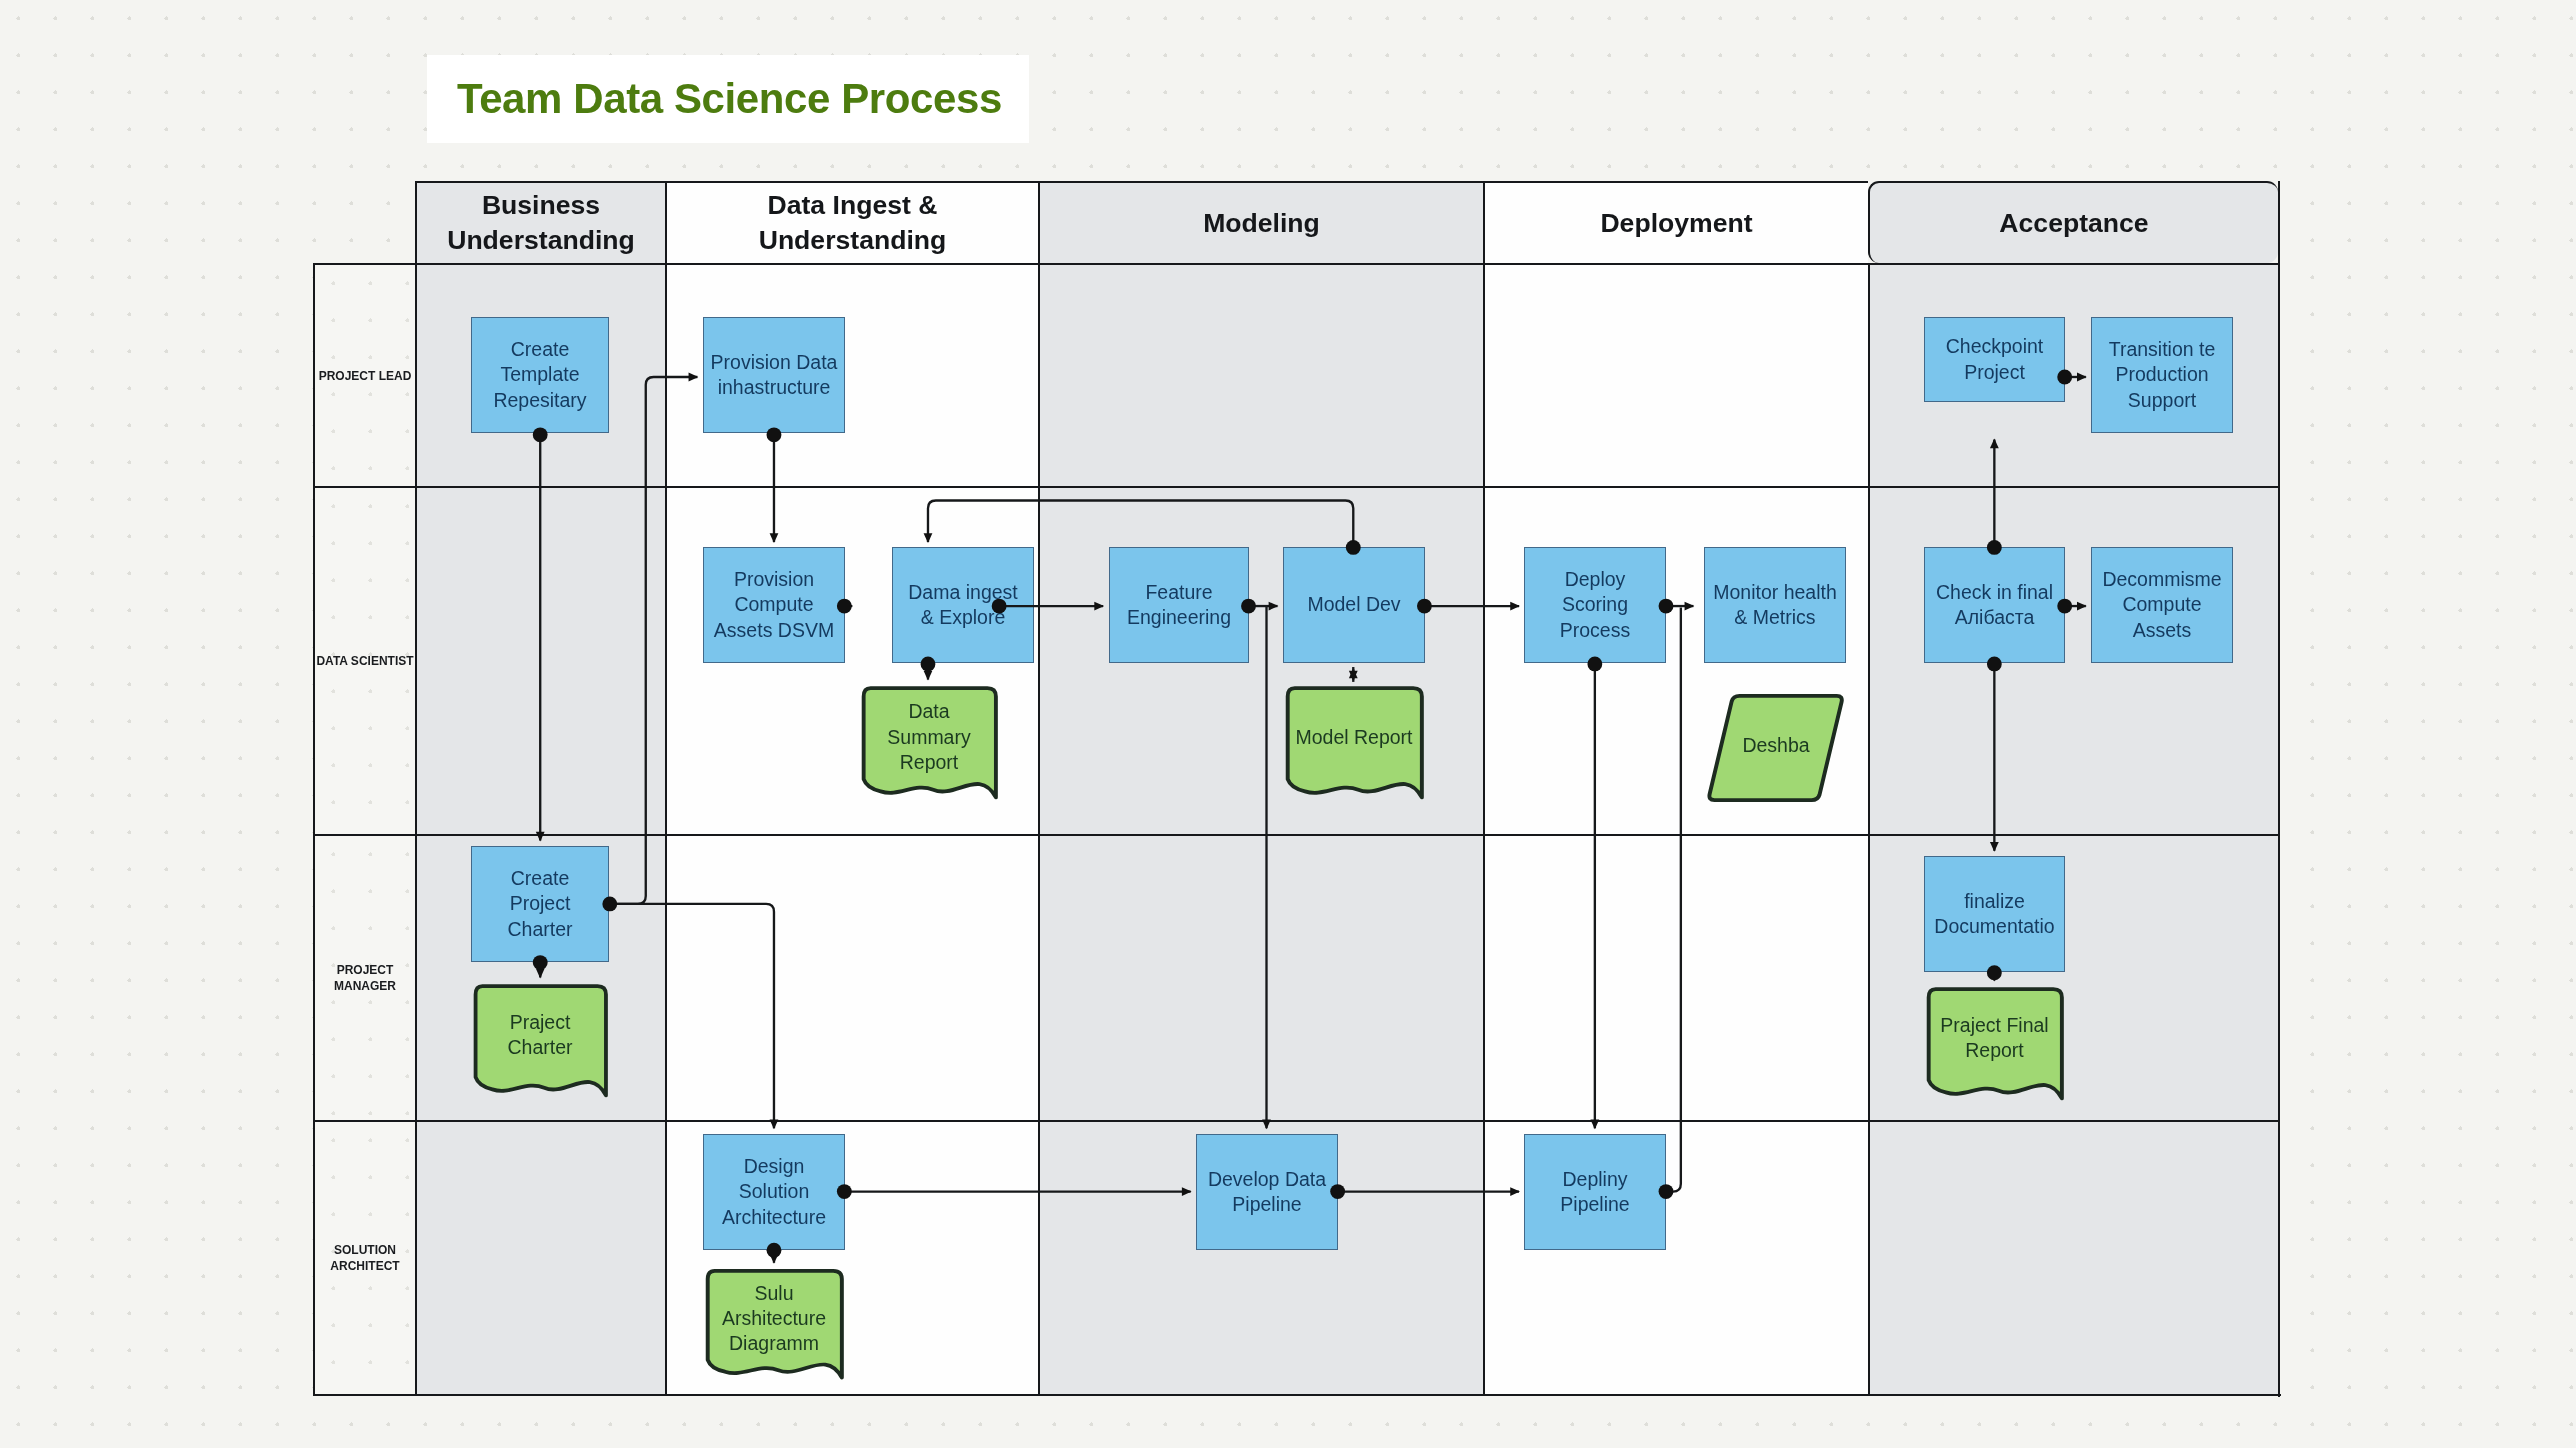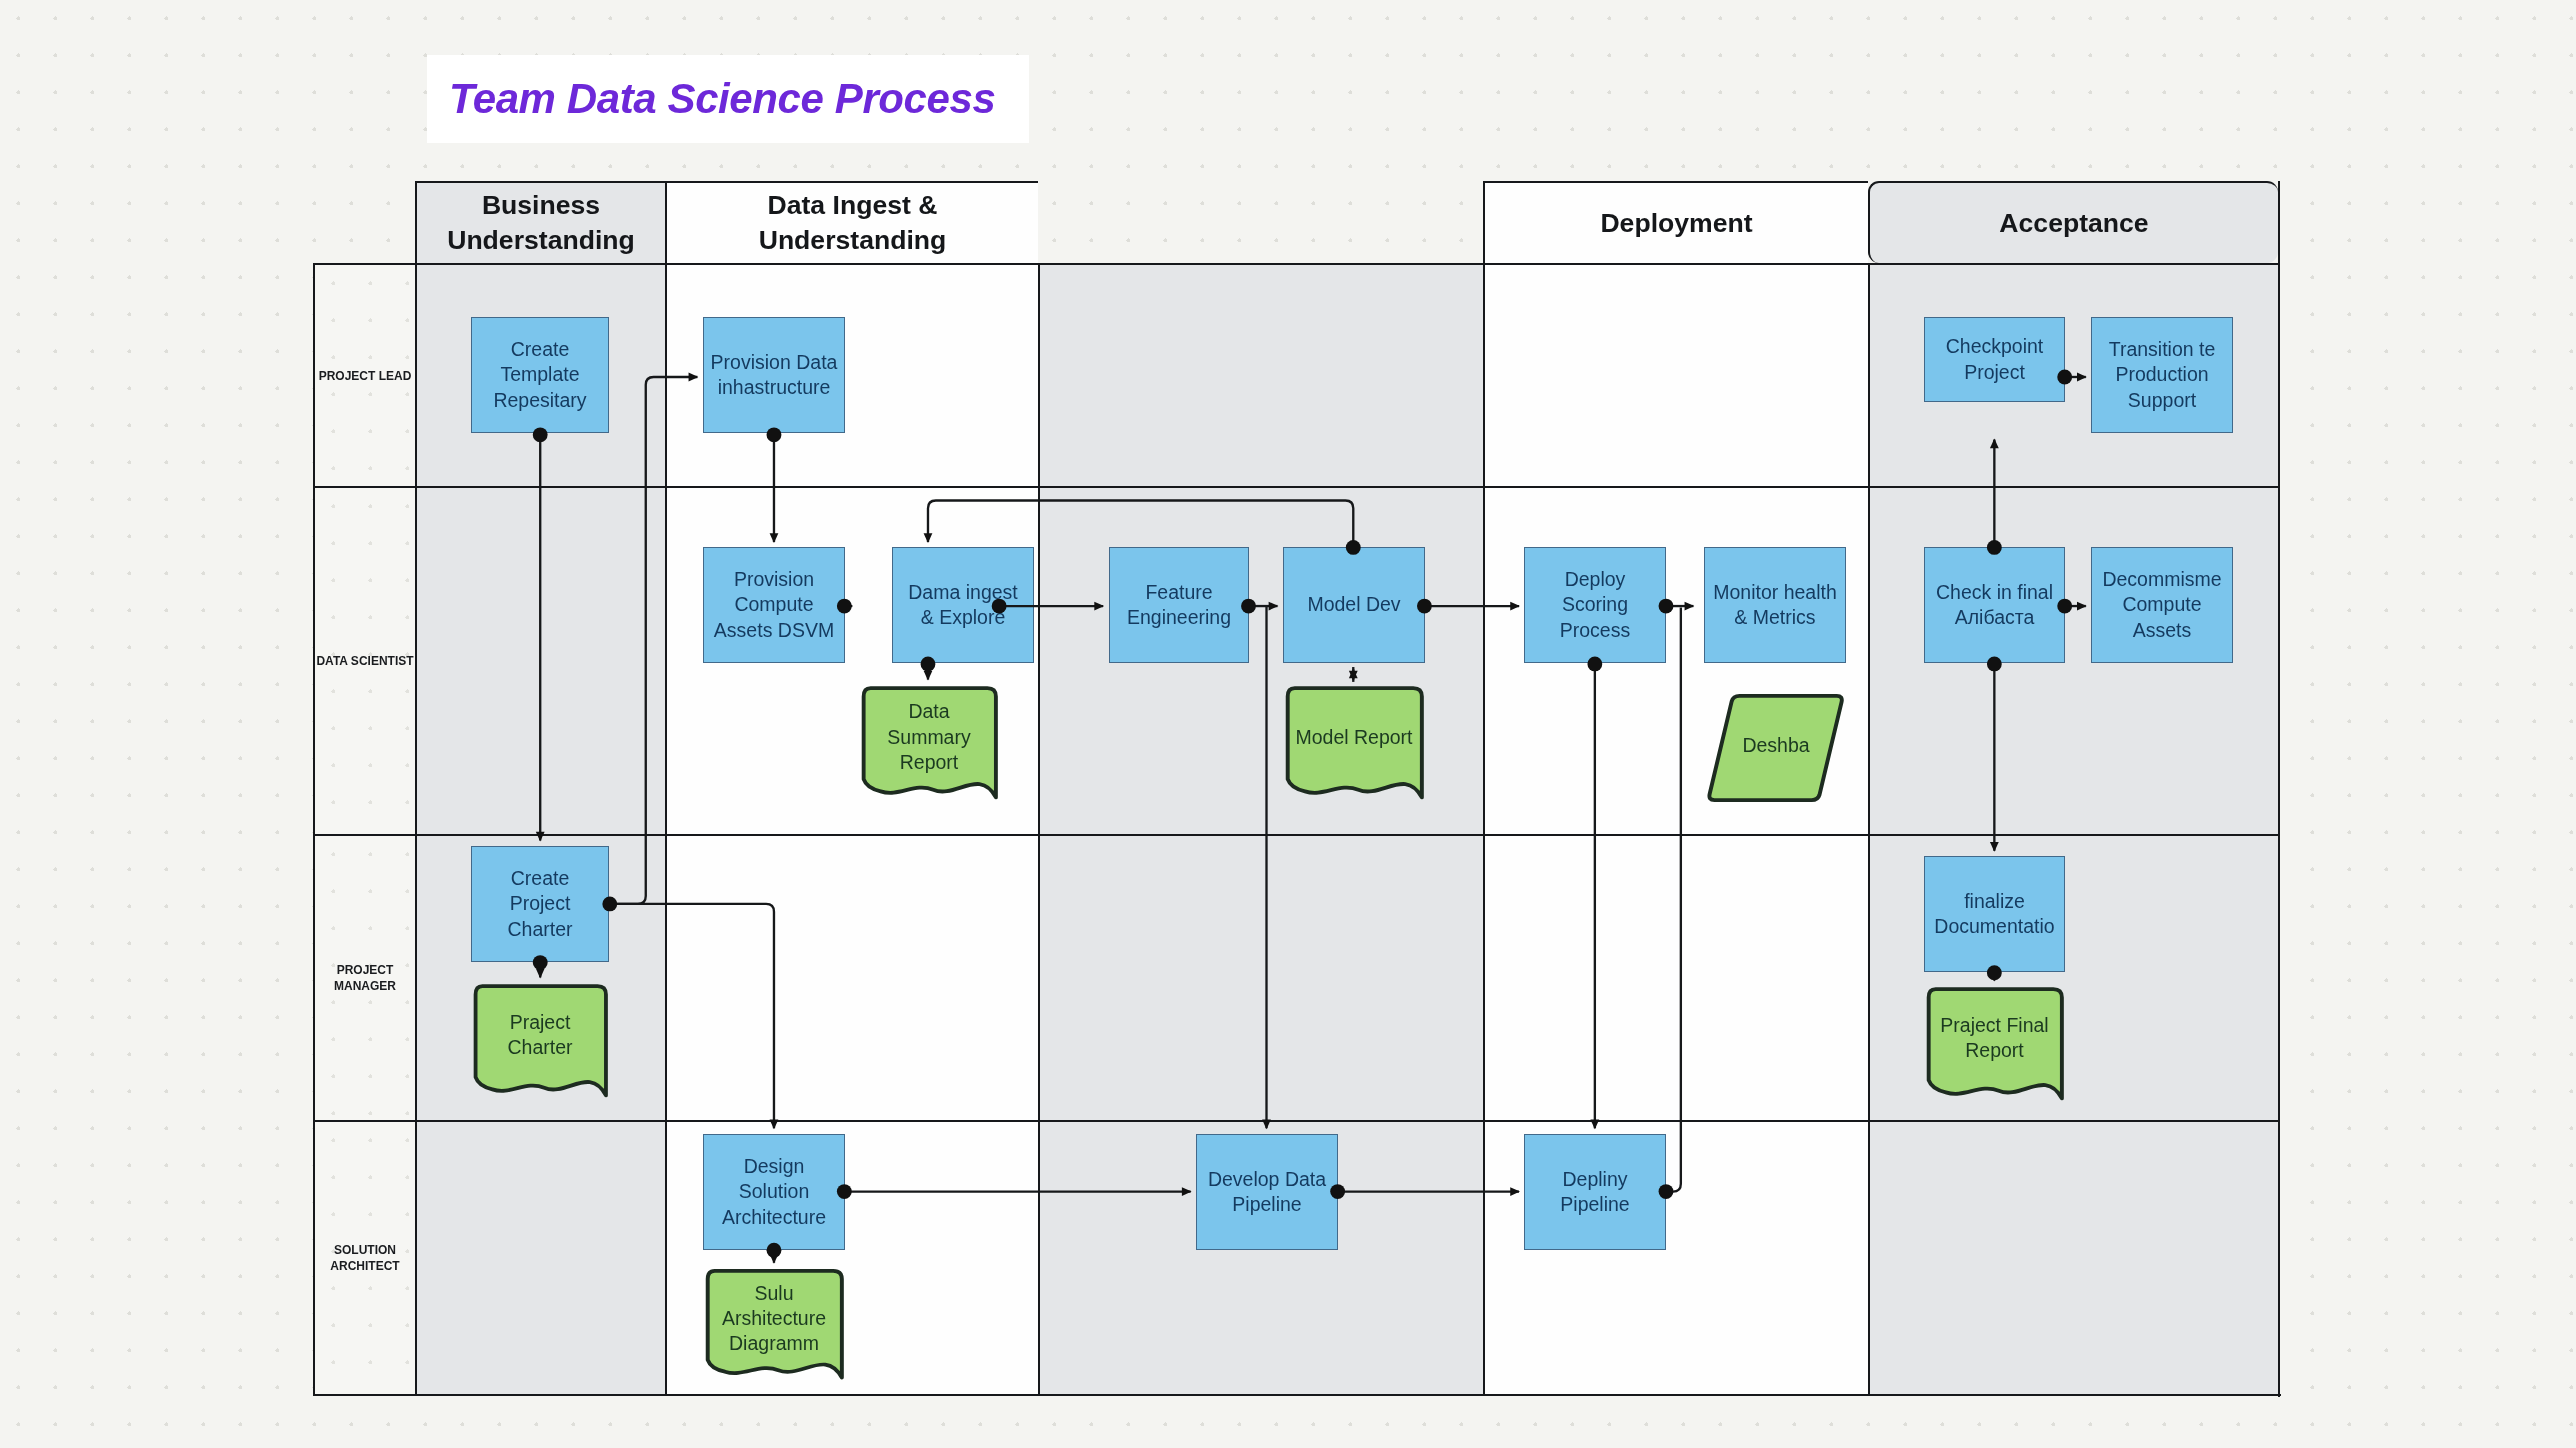--- a/index.html
+++ b/index.html
@@ -7,21 +7,21 @@
     position:relative;width:2576px;height:1449px;overflow:hidden;
     background-color:#F4F4F1;
     background-image:radial-gradient(circle,#DEDED9 2px,transparent 2px);
     background-size:37px 37px;
     font-family:"Liberation Sans",sans-serif;
   }
   .title-card{
     position:absolute;left:427px;top:55px;width:602px;height:88px;
     background:#FFFFFF;display:flex;align-items:center;padding-left:22px;box-sizing:border-box;
   }
-  .title-card h1{margin:0;font-size:42px;font-weight:700;color:#6d28d9;letter-spacing:-0.4px;font-style:italic;}
+  .title-card h1{margin:8px;font-size:42px;font-weight:700;color:#4d7c0f;letter-spacing:-0.4px;}
 
   .cell{position:absolute;box-sizing:border-box;border-left:2.3px solid #16181B;border-top:2.3px solid #16181B;}
   .lane-gray{background:#E4E6E8;}
   .lane-white{background:#FEFEFE;}
   .hdr{display:flex;align-items:center;justify-content:center;text-align:center;
        font-weight:700;font-size:26.6px;color:#15171A;line-height:1.3;padding:0 15.6px;}
   .rowlab{
     background-color:#F6F6F3;
     background-image:radial-gradient(circle,#E2E2DD 2px,transparent 2px);background-size:37px 37px;
     display:flex;align-items:center;justify-content:center;text-align:center;
@@ -45,20 +45,21 @@
 <body>
 
 <div class="canvas">
 
   <div class="title-card">
     <h1>Team Data Science Process</h1>
   </div>
 
   <div class="cell hdr lane-gray" style="left:415px;top:181px;width:250px;height:82px;">Business Understanding</div>
   <div class="cell hdr lane-white" style="left:665px;top:181px;width:373px;height:82px;">Data Ingest &amp; Understanding</div>
+  <div class="cell hdr lane-gray" style="left:1038px;top:181px;width:445px;height:82px;">Modeling</div>
   <div class="cell hdr lane-white" style="left:1483px;top:181px;width:385px;height:82px;">Deployment</div>
   <div class="cell hdr lane-gray" style="left:1868px;top:181px;width:410px;height:82px;border-radius:11px;">Acceptance</div>
 
   <div class="cell rowlab" style="left:313px;top:263px;width:102px;height:224px;">PROJECT LEAD</div>
   <div class="cell rowlab" style="left:313px;top:486px;width:102px;height:348px;">DATA SCIENTIST</div>
   <div class="cell rowlab" style="left:313px;top:834px;width:102px;height:286px;">PROJECT MANAGER</div>
   <div class="cell rowlab" style="left:313px;top:1120px;width:102px;height:274px;">SOLUTION ARCHITECT</div>
 
   <div class="cell lane-gray" style="left:415px;top:263px;width:250px;height:224px;"></div>
   <div class="cell lane-white" style="left:665px;top:263px;width:373px;height:224px;"></div>

